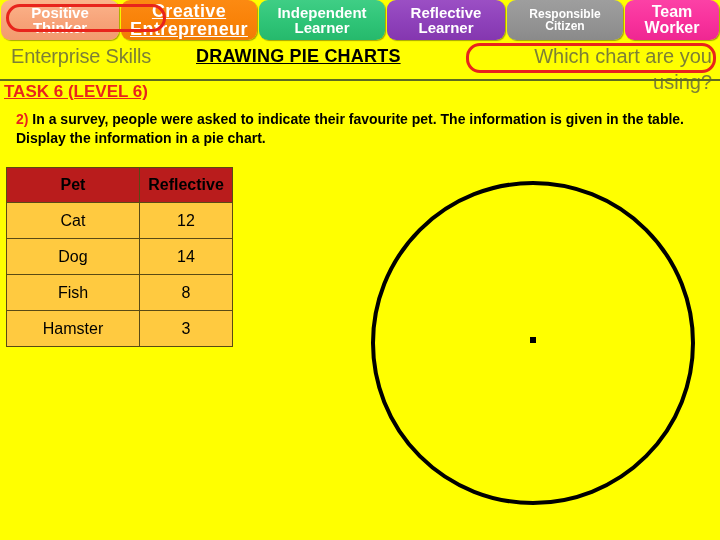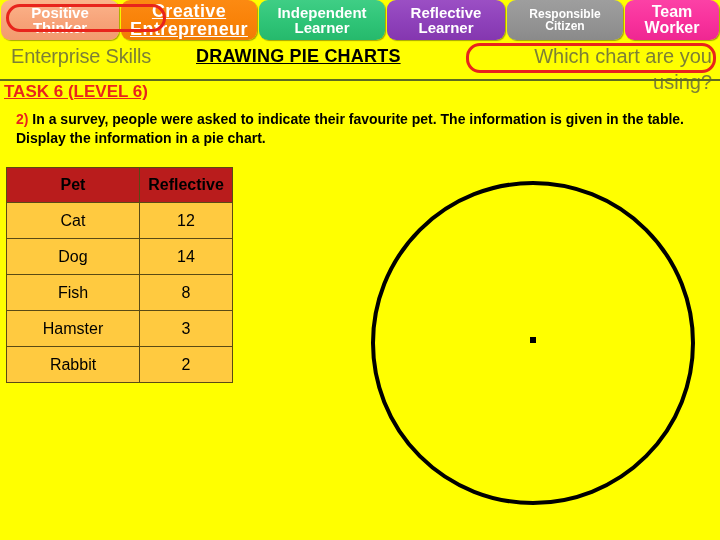--- a/index.html
+++ b/index.html
@@ -231,23 +231,19 @@
       <td>14</td>
     </tr>
     <tr>
       <td>Fish</td>
       <td>8</td>
     </tr>
     <tr>
       <td>Hamster</td>
       <td>3</td>
     </tr>
-    <tr>
-      <td>Rabbit</td>
-      <td>2</td>
-    </tr>
   </tbody>
 </table>
 
 <svg id="pie-canvas" viewBox="0 0 350 345">
   <circle cx="173" cy="171" r="160" fill="none" stroke="#000000" stroke-width="4"></circle>
   <rect x="170" y="165" width="6" height="6" fill="#000000"></rect>
 </svg>
 
 </body></html>

